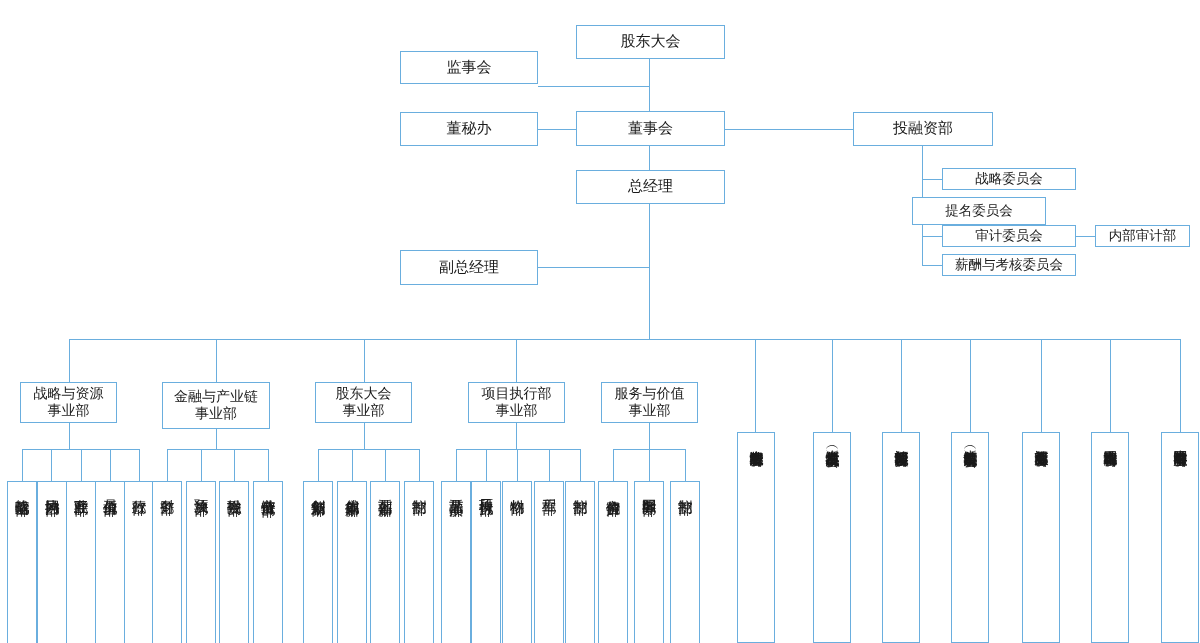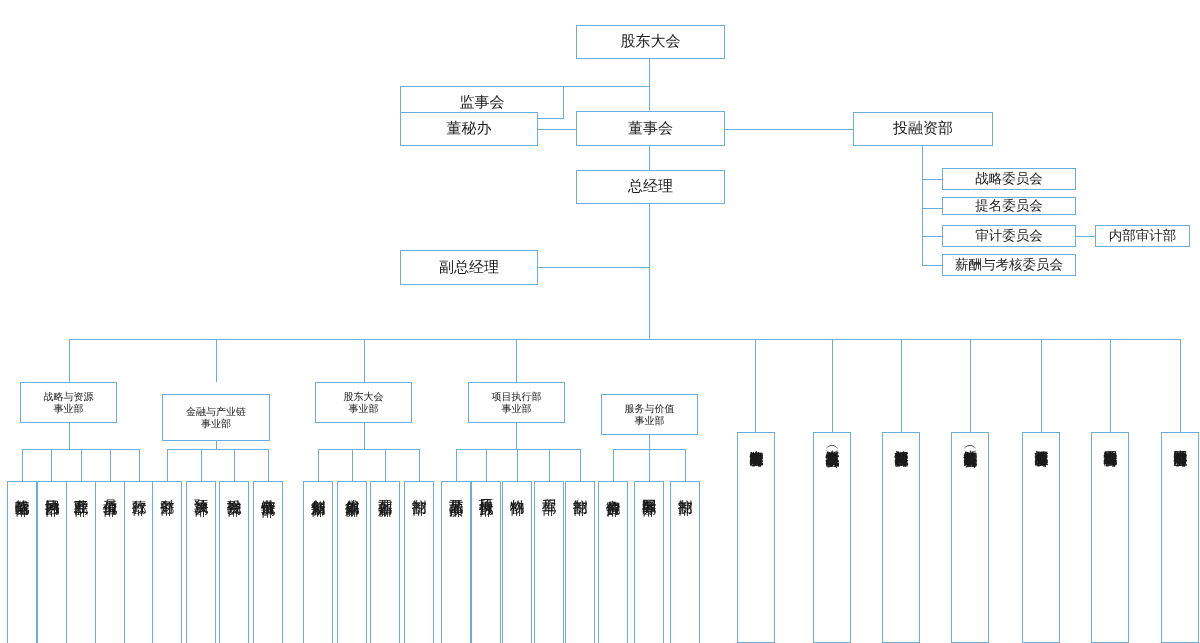--- a/index.html
+++ b/index.html
@@ -3,21 +3,21 @@
 <meta charset="utf-8">
 <style>
   html,body{margin:0;padding:0;background:#ffffff;}
   body{width:1200px;height:643px;position:relative;overflow:hidden;
        font-family:"Liberation Serif","DejaVu Serif",serif;color:#1a1a1a;}
   #chart{position:absolute;left:0;top:0;width:1200px;height:643px;}
   .box{position:absolute;border:1px solid #6aaede;background:#ffffff;
        box-sizing:border-box;display:flex;align-items:center;justify-content:center;
        text-align:center;line-height:1.18;z-index:3;}
   .h-box{font-size:15px;}
-  .h-box.two-line{font-size:10px;line-height:1.2;}
+  .h-box.two-line{font-size:14px;line-height:1.2;}
   .committee{font-size:13.5px;}
   .vbox{position:absolute;border:1px solid #6aaede;background:#ffffff;
         box-sizing:border-box;z-index:3;display:flex;
         align-items:flex-start;justify-content:center;padding-top:6px;}
   .vtext{writing-mode:vertical-rl;text-orientation:upright;
          font-size:14.5px;letter-spacing:0.5px;line-height:1;white-space:nowrap;}
   .vbox.sub .vtext{font-size:14px;letter-spacing:0.3px;}
   .ln{position:absolute;background:#6aaede;z-index:1;}
   .ln.h{height:1px;}
   .ln.v{width:1px;}
@@ -39,34 +39,34 @@
   <div class="ln h" style="left:922px;top:179px;width:20px;"></div>
   <div class="ln h" style="left:922px;top:208px;width:20px;"></div>
   <div class="ln h" style="left:922px;top:236px;width:20px;"></div>
   <div class="ln h" style="left:922px;top:265px;width:20px;"></div>
   <div class="ln h" style="left:1076px;top:236px;width:19px;"></div>
 
   <div class="ln h" style="left:69px;top:339px;width:1112px;"></div>
 
   <div class="box h-box" style="left:576px;top:25px;width:149px;height:34px;">股东大会</div>
 
-  <div class="box h-box" style="left:400px;top:86px;width:164px;height:33px;">监事会</div>
+  <div class="box h-box" style="left:400px;top:51px;width:138px;height:33px;">监事会</div>
 
   <div class="box h-box" style="left:576px;top:111px;width:149px;height:35px;">董事会</div>
 
   <div class="box h-box" style="left:400px;top:112px;width:138px;height:34px;">董秘办</div>
 
   <div class="box h-box" style="left:853px;top:112px;width:140px;height:34px;">投融资部</div>
 
   <div class="box h-box" style="left:576px;top:170px;width:149px;height:34px;">总经理</div>
 
   <div class="box h-box" style="left:400px;top:250px;width:138px;height:35px;">副总经理</div>
 
   <div class="box committee" style="left:942px;top:168px;width:134px;height:22px;">战略委员会</div>
-  <div class="box committee" style="left:942px;top:197px;width:134px;height:18px;">提名委员会</div>
+  <div class="box committee" style="left:912px;top:197px;width:134px;height:28px;">提名委员会</div>
   <div class="box committee" style="left:942px;top:225px;width:134px;height:22px;font-family:Liberation Serif, serif;">审计委员会</div>
   <div class="box committee" style="left:942px;top:254px;width:134px;height:22px;">薪酬与考核委员会</div>
   <div class="box committee" style="left:1095px;top:225px;width:95px;height:22px;">内部审计部</div>
 
   <div class="ln v" style="left:69px;top:339px;height:43px;"></div>
   <div class="box h-box two-line" style="left:20px;top:382px;width:97px;height:41px;flex-direction:column;">
     <span>战略与资源</span>
     <span>事业部</span>
   </div>
   <div class="ln v" style="left:69px;top:423px;height:26px;"></div>
@@ -86,21 +86,21 @@
     <span class="vtext">产业互联部</span>
     </div>
   <div class="vbox" style="left:95px;top:481px;width:30px;height:170px;">
     <span class="vtext">员工价值部</span>
     </div>
   <div class="vbox" style="left:124px;top:481px;width:30px;height:170px;">
     <span class="vtext">行政部</span>
     </div>
 
   <div class="ln v" style="left:216px;top:339px;height:43px;"></div>
-  <div class="box h-box two-line" style="left:162px;top:382px;width:108px;height:47px;flex-direction:column;margin-top:12px;">
+  <div class="box h-box two-line" style="left:162px;top:382px;width:108px;height:47px;flex-direction:column;">
     <span>金融与产业链</span>
     <span>事业部</span>
   </div>
   <div class="ln v" style="left:216px;top:423px;height:26px;"></div>
   <div class="ln h" style="left:167px;top:449px;width:101px;"></div>
   <div class="ln v" style="left:167px;top:449px;height:32px;"></div>
   <div class="ln v" style="left:201px;top:449px;height:32px;"></div>
   <div class="ln v" style="left:234px;top:449px;height:32px;"></div>
   <div class="ln v" style="left:268px;top:449px;height:32px;"></div>
   <div class="vbox" style="left:152px;top:481px;width:30px;height:170px;">
@@ -161,21 +161,21 @@
   <div class="vbox" style="left:502px;top:481px;width:30px;height:170px;">
     <span class="vtext">物料部</span>
     </div>
   <div class="vbox" style="left:534px;top:481px;width:30px;height:170px;">
     <span class="vtext">工程部</span>
     </div>
   <div class="vbox" style="left:565px;top:481px;width:30px;height:170px;">
     <span class="vtext">控制部</span>
     </div>
 
-  <div class="box h-box two-line" style="left:601px;top:382px;width:97px;height:41px;flex-direction:column;margin-top:12px;">
+  <div class="box h-box two-line" style="left:601px;top:382px;width:97px;height:41px;flex-direction:column;">
     <span>服务与价值</span>
     <span>事业部</span>
   </div>
   <div class="ln v" style="left:649px;top:423px;height:26px;"></div>
   <div class="ln h" style="left:613px;top:449px;width:72px;"></div>
   <div class="ln v" style="left:613px;top:449px;height:32px;"></div>
   <div class="ln v" style="left:649px;top:449px;height:32px;"></div>
   <div class="ln v" style="left:685px;top:449px;height:32px;"></div>
   <div class="vbox" style="left:598px;top:481px;width:30px;height:170px;">
     <span class="vtext">客户价值部</span>

